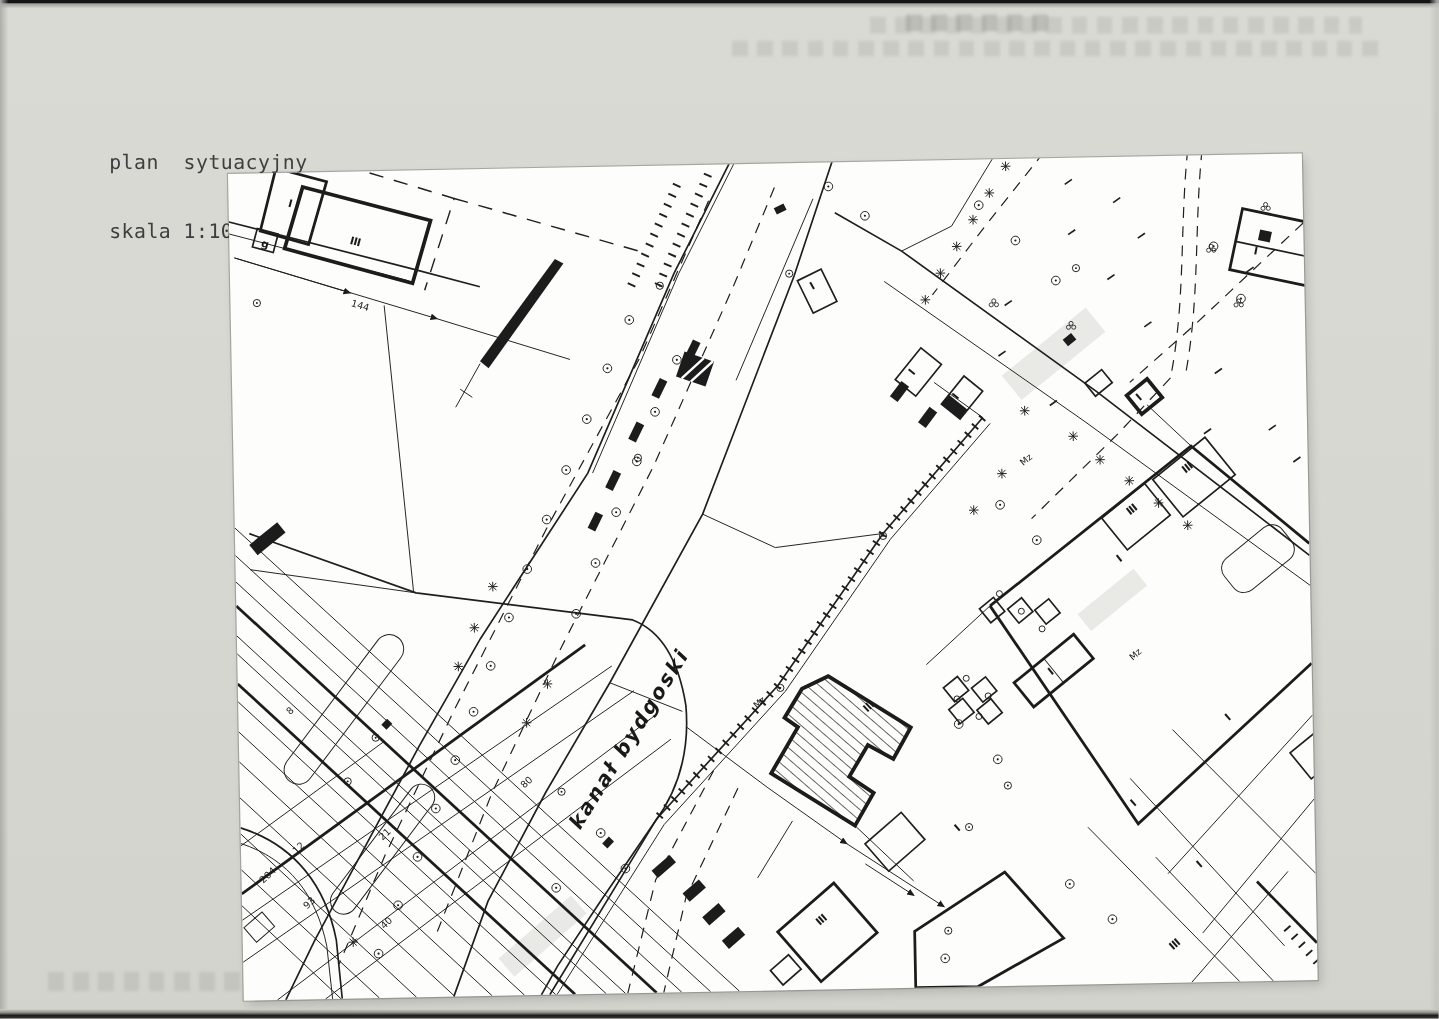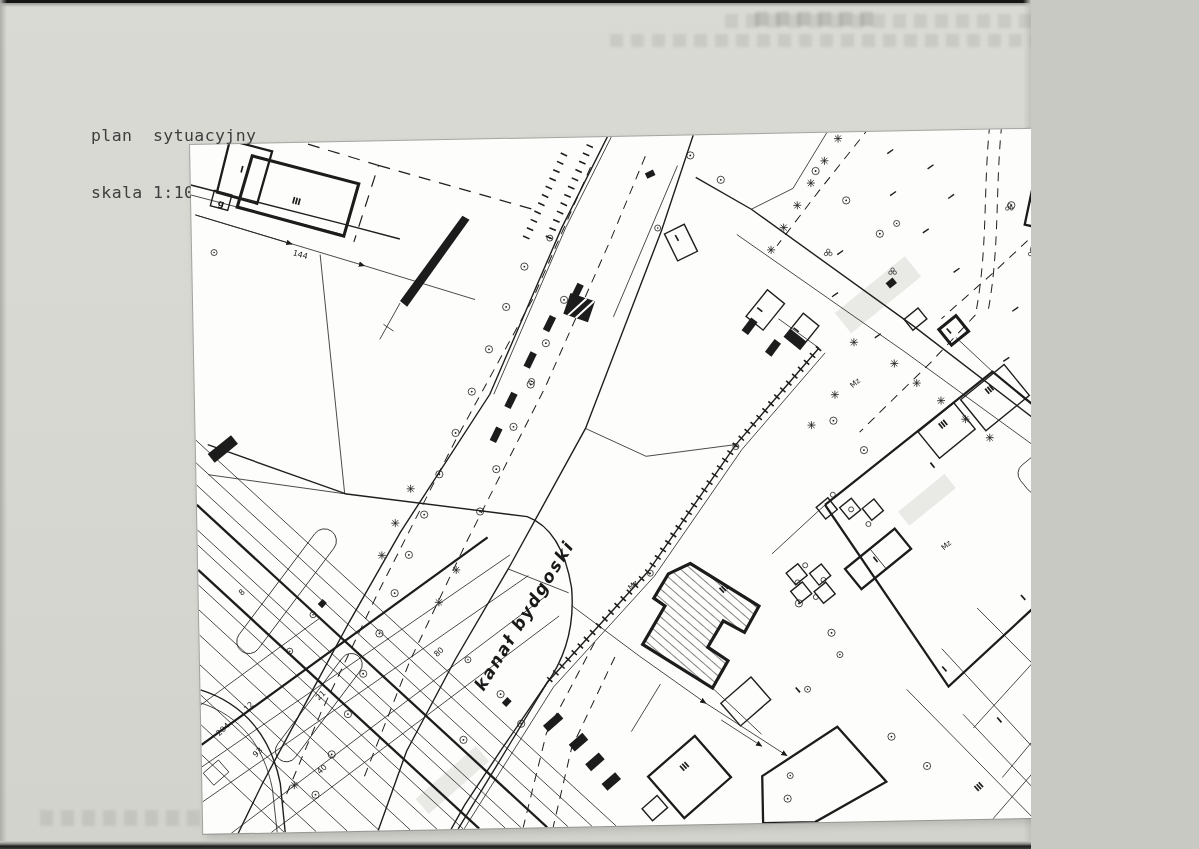--- a/index.html
+++ b/index.html
@@ -1,17 +1,17 @@
 <!DOCTYPE html>
 <html><head>
 <meta charset="utf-8">
 <style>
   html,body{margin:0;padding:0;}
   body{width:1199px;height:849px;overflow:hidden;background:#c9c9c3;font-family:"DejaVu Sans",sans-serif;}
-  #page{position:relative;width:1031px;height:849px;background:linear-gradient(180deg,#dadad4 0%,#d7d7d1 55%,#d3d3cd 100%);overflow:hidden;}
+  #page{position:relative;width:1199px;height:849px;background:linear-gradient(180deg,#dadad4 0%,#d7d7d1 55%,#d3d3cd 100%);overflow:hidden;}
   #topline{position:absolute;left:0;top:0;width:1199px;height:3px;background:#151515;}
   #topfade{position:absolute;left:0;top:3px;width:1199px;height:4px;background:linear-gradient(180deg,#9a9a94,transparent);}
   #bottomband{position:absolute;left:0;top:841px;width:1199px;height:8px;
     background:linear-gradient(180deg,#cfcfc9 0%,#8f8f89 35%,#1d1d1d 65%,#3c3c3a 100%);}
   #leftedge{position:absolute;left:0;top:0;width:7px;height:849px;background:linear-gradient(90deg,#aeaea8,transparent);}
   #rightedge{position:absolute;right:0;top:0;width:8px;height:849px;background:linear-gradient(270deg,#c2c2bc,transparent);}
   .ghost{position:absolute;filter:blur(1.4px);opacity:.12;
     background:repeating-linear-gradient(90deg,#5c5c58 0 13px,transparent 13px 21px);}
   .ghost.dark{opacity:.22;}
   #title{position:absolute;left:91px;top:88px;color:#3e3e3e;font-family:"DejaVu Sans Mono",monospace;

